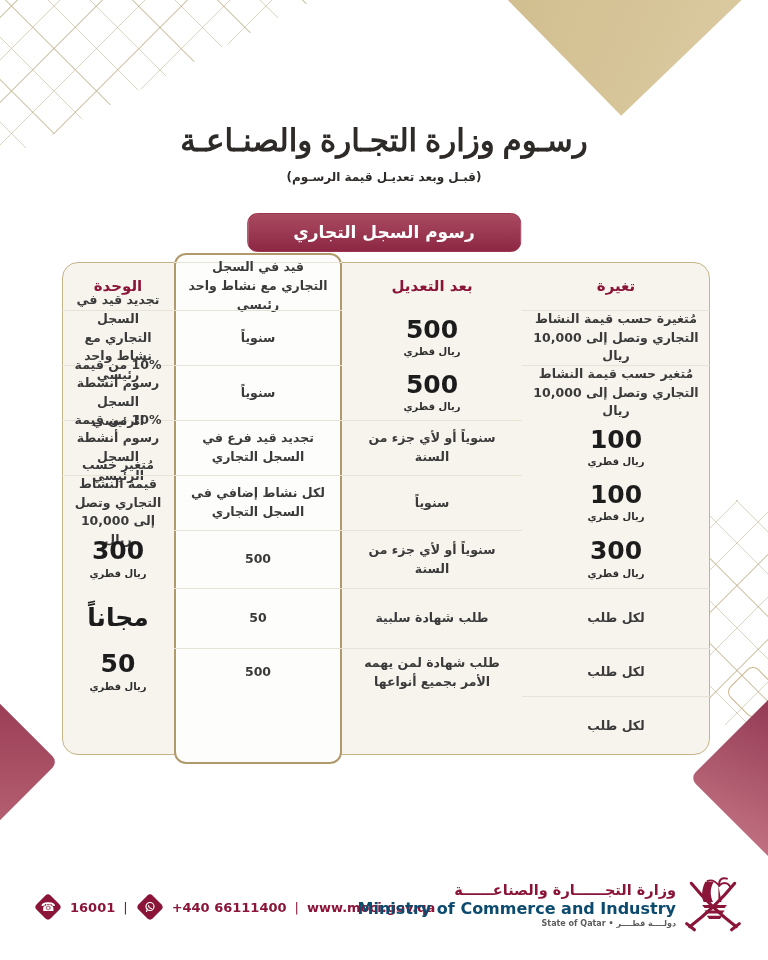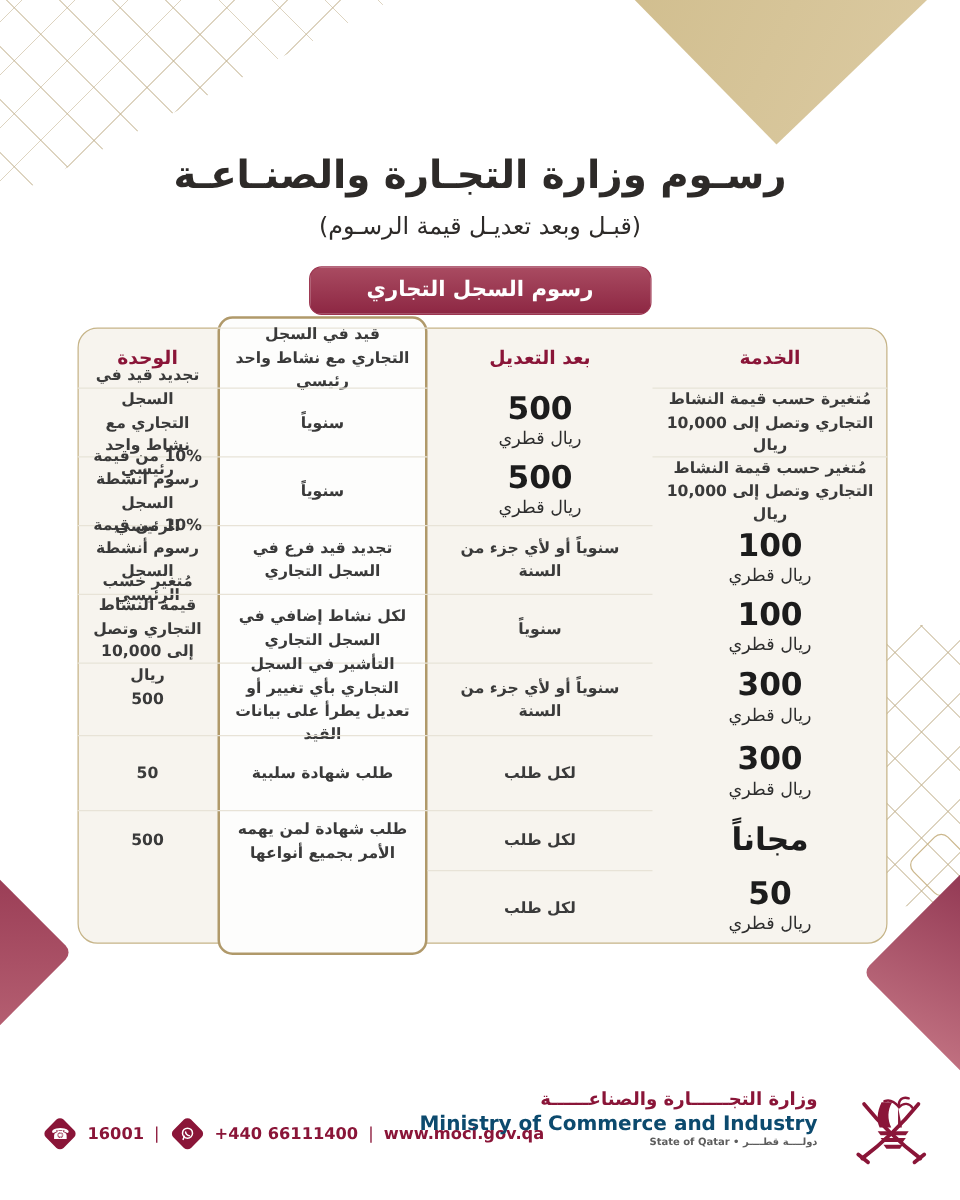--- a/index.html
+++ b/index.html
@@ -25,23 +25,23 @@
   .corner-diamond{position:absolute;transform:rotate(45deg);border-radius:8px;}
   .diamond-bl{left:-135px;top:682px;width:160px;height:160px;
     background:linear-gradient(135deg,#8f2f4a,#c06d7d);}
   .diamond-br{left:728px;top:686px;width:184px;height:184px;
     background:linear-gradient(160deg,#7e1f3f,#c87a88);}
   .diamond-outline{left:733px;top:672px;width:40px;height:40px;
     border:1.5px solid #cbb78c;background:transparent;}
 
   
   .title{position:absolute;top:122px;left:0;right:0;text-align:center;direction:rtl;
-    font-size:31px;font-weight:800;color:var(--title-ink);letter-spacing:0;}
+    font-size:31px;font-weight:800;color:var(--title-ink);letter-spacing:0;font-family:Liberation Serif, serif;}
   .subtitle{position:absolute;top:170px;left:0;right:0;text-align:center;direction:rtl;
-    font-size:19px;font-weight:400;color:var(--title-ink);}
+    font-size:12px;font-weight:700;color:var(--title-ink);}
   .badge{position:absolute;top:213px;left:50%;transform:translateX(-50%);
     min-width:238px;height:39px;line-height:37px;padding:0 45px;text-align:center;direction:rtl;
     background:linear-gradient(180deg,var(--maroon-light),#8d2743);
     border:1px solid #9c3550;border-radius:10px;
     color:#fff;font-size:17px;font-weight:700;}
 
   
   .table-wrap{position:absolute;left:62px;top:262px;width:648px;height:493px;direction:rtl;}
   .table-bg{position:absolute;inset:0;background:var(--table-bg);
     border:1px solid var(--gold-line);border-radius:16px;z-index:0;}
@@ -49,31 +49,31 @@
     background:#fdfdfc;border:2px solid #b0996a;border-radius:12px;z-index:1;}
   .fees-grid{position:relative;z-index:2;display:grid;direction:rtl;
     grid-template-columns:188px 180px 168px 112px;
     grid-template-rows:48px 55px 55px 55px 55px 58px 60px 48px 59px;}
   .cell{display:flex;flex-direction:column;align-items:center;justify-content:center;
     text-align:center;padding:2px 10px;color:var(--ink);font-size:12.5px;font-weight:600;line-height:1.5;}
   .cell.hdr{color:var(--maroon);font-size:15px;font-weight:700;}
   .row-cell.c-service,.row-cell.c-before,.row-cell.c-unit{border-top:1px solid var(--sep);}
   .c-service{padding:2px 14px;}
   .after-num{font-size:25px;font-weight:800;color:#1c1c1c;line-height:1.1;}
-  .after-sub{font-size:14px;font-weight:400;color:#2e2e2e;margin-top:1px;}
+  .after-sub{font-size:10px;font-weight:700;color:#2e2e2e;margin-top:1px;}
   .after-sub:empty{display:none;}
 
   
   .contact{position:absolute;left:34px;top:897px;display:flex;align-items:center;gap:8px;
     color:var(--maroon);font-size:13px;font-weight:700;direction:ltr;}
   .icon-diamond{width:20px;height:20px;background:var(--maroon);transform:rotate(45deg);
     border-radius:4px;display:flex;align-items:center;justify-content:center;flex:0 0 auto;margin:0 4px;}
   .icon-diamond>span,.icon-diamond>svg{transform:rotate(-45deg);color:#fff;font-size:12px;line-height:1;}
   .contact .sep-bar{font-weight:400;color:var(--maroon);}
-  .logo-block{position:absolute;right:24px;top:872px;display:flex;align-items:flex-start;gap:28px;direction:ltr;}
+  .logo-block{position:absolute;right:24px;top:872px;display:flex;align-items:center;gap:6px;direction:ltr;}
   .logo-text{text-align:right;}
   .logo-ar{color:var(--maroon);font-size:14.5px;font-weight:700;direction:rtl;}
   .logo-en{color:#0c4a6e;font-size:16px;font-weight:700;margin-top:1px;}
   .logo-state{color:#5d5d5d;font-size:8px;font-weight:600;direction:rtl;margin-top:1px;}
   .emblem{width:62px;height:66px;}
 </style>
 </head>
 <body>
 
 <div class="canvas">
@@ -86,21 +86,21 @@
   <div class="corner-diamond diamond-br"></div>
 
   <div class="title">رسـوم وزارة التجـارة والصنـاعـة</div>
   <div class="subtitle">(قبـل وبعد تعديـل قيمة الرسـوم)</div>
   <div class="badge">رسوم السجل التجاري</div>
 
   <div class="table-wrap">
     <div class="table-bg"></div>
     <div class="after-card"></div>
     <div class="fees-grid">
-      <div class="cell hdr c-service">الخدمة</div>
+      <div class="cell hdr c-service">تغيرة</div>
       <div class="cell hdr c-after">بعد التعديل</div>
       <div class="cell row-cell c-service">قيد في السجل التجاري مع نشاط واحد رئيسي</div>
 
     <div class="cell hdr c-unit">الوحدة</div>
     <div class="cell row-cell c-before">مُتغيرة حسب قيمة النشاط التجاري وتصل إلى 10,000 ريال</div>
     <div class="cell row-cell c-after">
       <div class="after-num">500</div>
       <div class="after-sub">ريال قطري</div>
     </div>
     <div class="cell row-cell c-unit">سنوياً</div>
@@ -129,21 +129,20 @@
     <div class="cell row-cell c-unit">سنوياً</div>
 
     <div class="cell row-cell c-service">لكل نشاط إضافي في السجل التجاري</div>
     <div class="cell row-cell c-before">مُتغير حسب قيمة النشاط التجاري وتصل إلى 10,000 ريال</div>
     <div class="cell row-cell c-after">
       <div class="after-num">300</div>
       <div class="after-sub">ريال قطري</div>
     </div>
     <div class="cell row-cell c-unit">سنوياً أو لأي جزء من السنة</div>
 
-    <div class="cell row-cell c-service">التأشير في السجل التجاري بأي تغيير أو تعديل يطرأ على بيانات القيد</div>
     <div class="cell row-cell c-before">500</div>
     <div class="cell row-cell c-after">
       <div class="after-num">300</div>
       <div class="after-sub">ريال قطري</div>
     </div>
     <div class="cell row-cell c-unit">لكل طلب</div>
 
     <div class="cell row-cell c-service">طلب شهادة سلبية</div>
     <div class="cell row-cell c-before">50</div>
     <div class="cell row-cell c-after">

